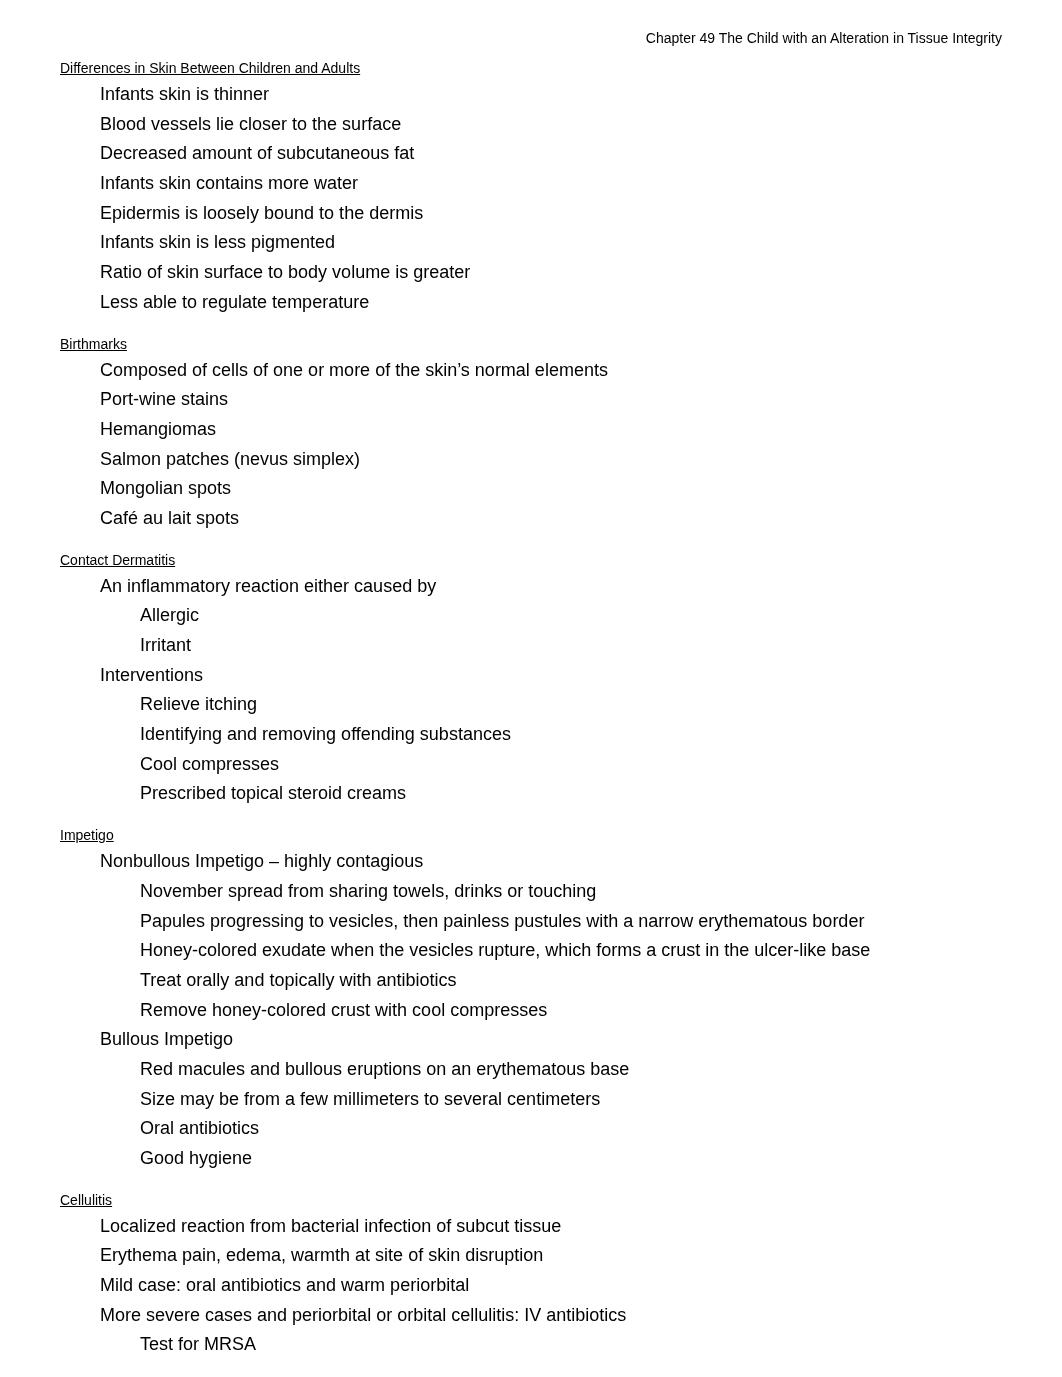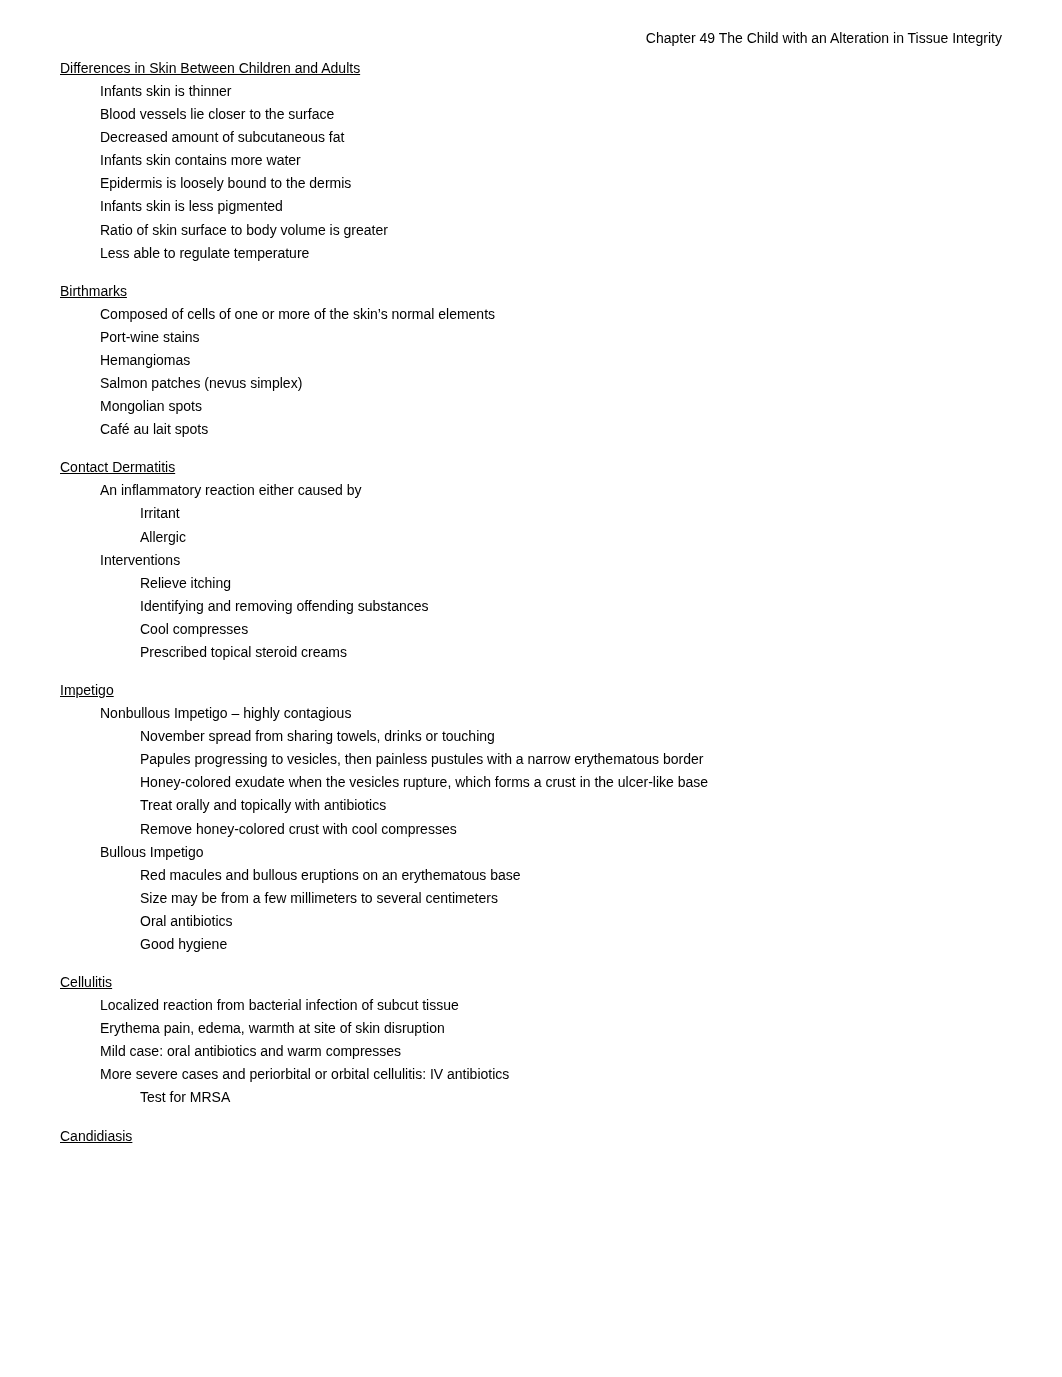--- a/index.html
+++ b/index.html
@@ -38,21 +38,21 @@
     .indent-1 {
       padding-left: 40px;
     }
 
     .indent-2 {
       padding-left: 80px;
     }
 
     .line {
       line-height: 1.65;
-      font-size: 14px;
+      font-size: 18px;
     }
   </style>
 </head>
 <body>
 
 <div>
 
   <div class="page-title">Chapter 49  The Child with an Alteration in Tissue Integrity</div>
 
   <div class="section">
@@ -73,22 +73,22 @@
     <div class="indent-1 line">Port-wine stains</div>
     <div class="indent-1 line">Hemangiomas</div>
     <div class="indent-1 line">Salmon patches (nevus simplex)</div>
     <div class="indent-1 line">Mongolian spots</div>
     <div class="indent-1 line">Café au lait spots</div>
   </div>
 
   <div class="section">
     <div class="section-title">Contact Dermatitis</div>
     <div class="indent-1 line">An inflammatory reaction either caused by</div>
+    <div class="indent-2 line">Allergic</div>
     <div class="indent-2 line">Irritant</div>
-    <div class="indent-2 line">Allergic</div>
     <div class="indent-1 line">Interventions</div>
     <div class="indent-2 line">Relieve itching</div>
     <div class="indent-2 line">Identifying and removing offending substances</div>
     <div class="indent-2 line">Cool compresses</div>
     <div class="indent-2 line">Prescribed topical steroid creams</div>
   </div>
 
   <div class="section">
     <div class="section-title">Impetigo</div>
     <div class="indent-1 line">Nonbullous Impetigo – highly contagious</div>
@@ -101,21 +101,21 @@
     <div class="indent-2 line">Red macules and bullous eruptions on an erythematous base</div>
     <div class="indent-2 line">Size may be from a few millimeters to several centimeters</div>
     <div class="indent-2 line">Oral antibiotics</div>
     <div class="indent-2 line">Good hygiene</div>
   </div>
 
   <div class="section">
     <div class="section-title">Cellulitis</div>
     <div class="indent-1 line">Localized reaction from bacterial infection of subcut tissue</div>
     <div class="indent-1 line">Erythema pain, edema, warmth at site of skin disruption</div>
-    <div class="indent-1 line">Mild case: oral antibiotics and warm compresses</div>
+    <div class="indent-1 line">Mild case: oral antibiotics and warm periorbital</div>
     <div class="indent-1 line">More severe cases and periorbital or orbital cellulitis: IV antibiotics</div>
     <div class="indent-2 line">Test for MRSA</div>
   </div>
 
   <div class="section">
     <div class="section-title">Candidiasis</div>
   </div>
 
 </div>
 

